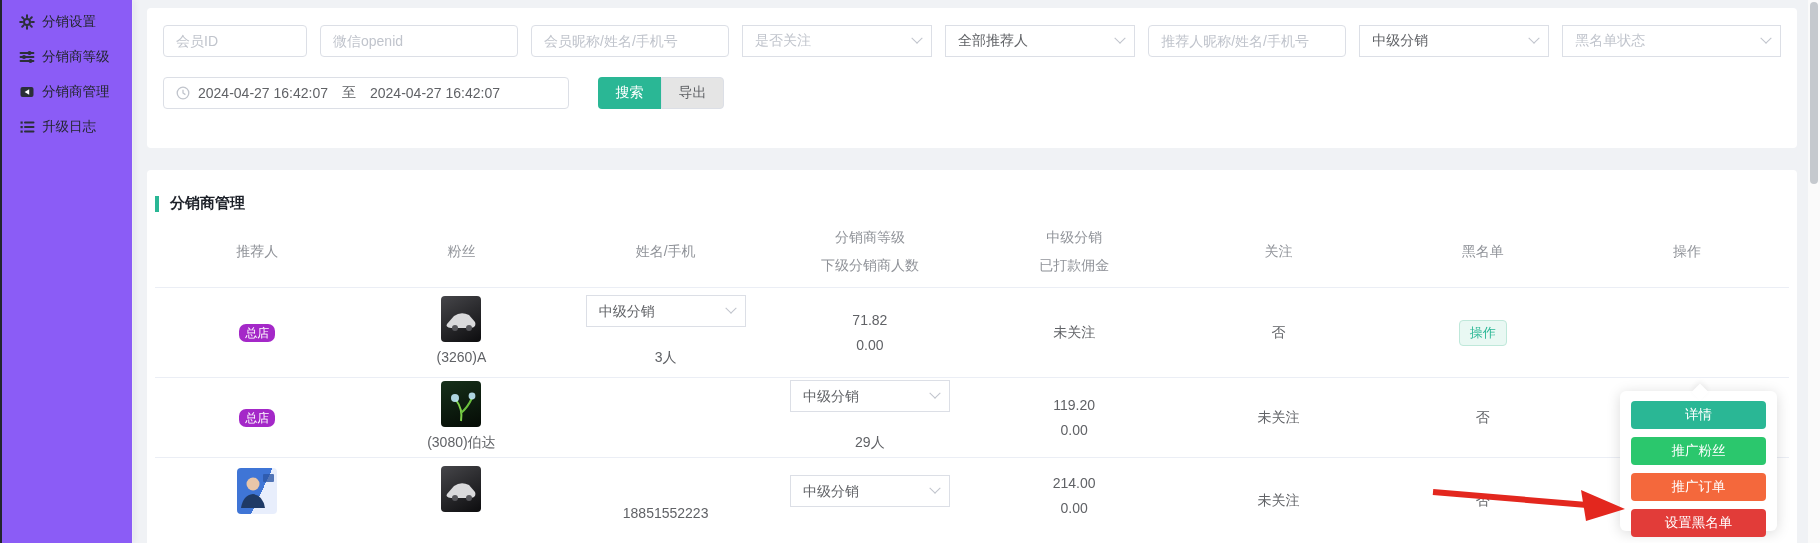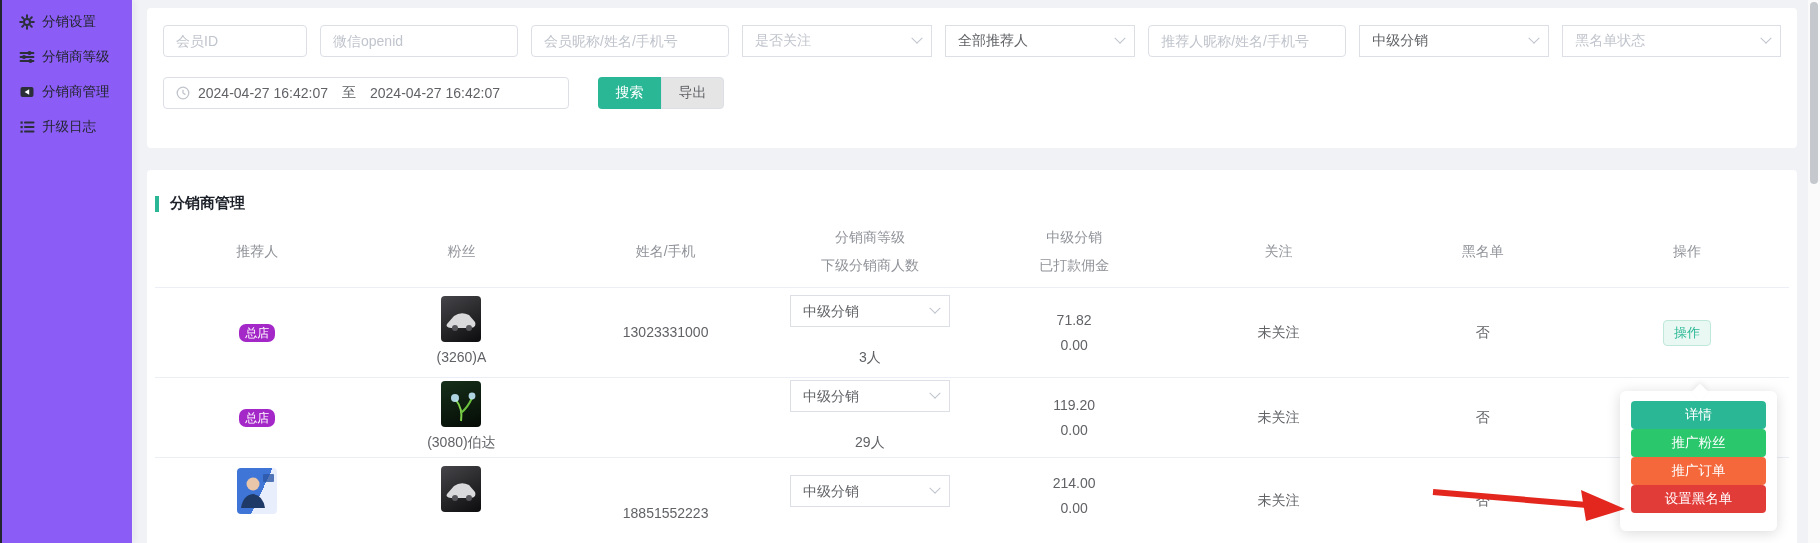--- a/index.html
+++ b/index.html
@@ -75,21 +75,21 @@
   .sub-count { margin-top:18px; }
   .op-btn { width:48px; height:26px; background:#e9f8f3; border:1px solid #bfe8da; border-radius:4px;
             color:#2ab795; font-size:13px; cursor:pointer;
             font-family:"Liberation Sans","DejaVu Sans",sans-serif; }
   
   .popup { position:absolute; left:1620px; top:391px; width:157px; height:140px; background:#fff;
            border-radius:6px; box-shadow:0 2px 14px rgba(0,0,0,.15); padding:10px 11px; z-index:50; }
   .popup-caret { position:absolute; left:1694px; top:386px; width:12px; height:12px; background:#fff;
                  transform:rotate(45deg); box-shadow:-2px -2px 5px rgba(0,0,0,.06); z-index:51; }
   .pop-btn { width:135px; height:28px; border:none; border-radius:4px; color:#fff; font-size:13.5px;
-             display:block; margin-bottom:0; cursor:pointer; position:relative; z-index:52;
+             display:block; margin-bottom:8px; cursor:pointer; position:relative; z-index:52;
              font-family:"Liberation Sans","DejaVu Sans",sans-serif; }
   .pop-detail { background:#2ab795; }
   .pop-fans   { background:#2bc76d; }
   .pop-order  { background:#f4683c; }
   .pop-black  { background:#e23c39; }
   
   .anno-arrow { position:absolute; left:1425px; top:483px; z-index:60; pointer-events:none; }
   
   .scrollbar { position:absolute; right:0; top:0; width:12px; height:543px; background:#fafafa; z-index:40; }
   .scroll-thumb { position:absolute; left:2px; top:2px; width:8px; height:182px; background:#c5c9ce; border-radius:4px; cursor:pointer; }
@@ -250,23 +250,20 @@
         <div class="fanimg img-car">
           <svg width="40" height="46" viewBox="0 0 40 46">
               <path d="M6 28 L13 20 Q20 15 28 19 L34 26 Q36 31 30 32 L10 32 Q4 31 6 28Z" fill="#d9d9db"></path>
               <circle cx="14" cy="32" r="3" fill="#55555a"></circle>
               <circle cx="28" cy="32" r="3" fill="#55555a"></circle>
             </svg>
         </div>
         <span class="fan-cap">(3260)A</span>
       </div>
       <div class="td">
-          <span>13023331000</span>
-        </div>
-      <div class="td">
         <div class="sel cell-sel">
           <span class="sel-text">中级分销</span>
           <span class="chev"></span>
         </div>
         <span class="sub-count">3人</span>
       </div>
       <div class="td">
         <span>71.82</span>
         <span>0.00</span>
       </div>

